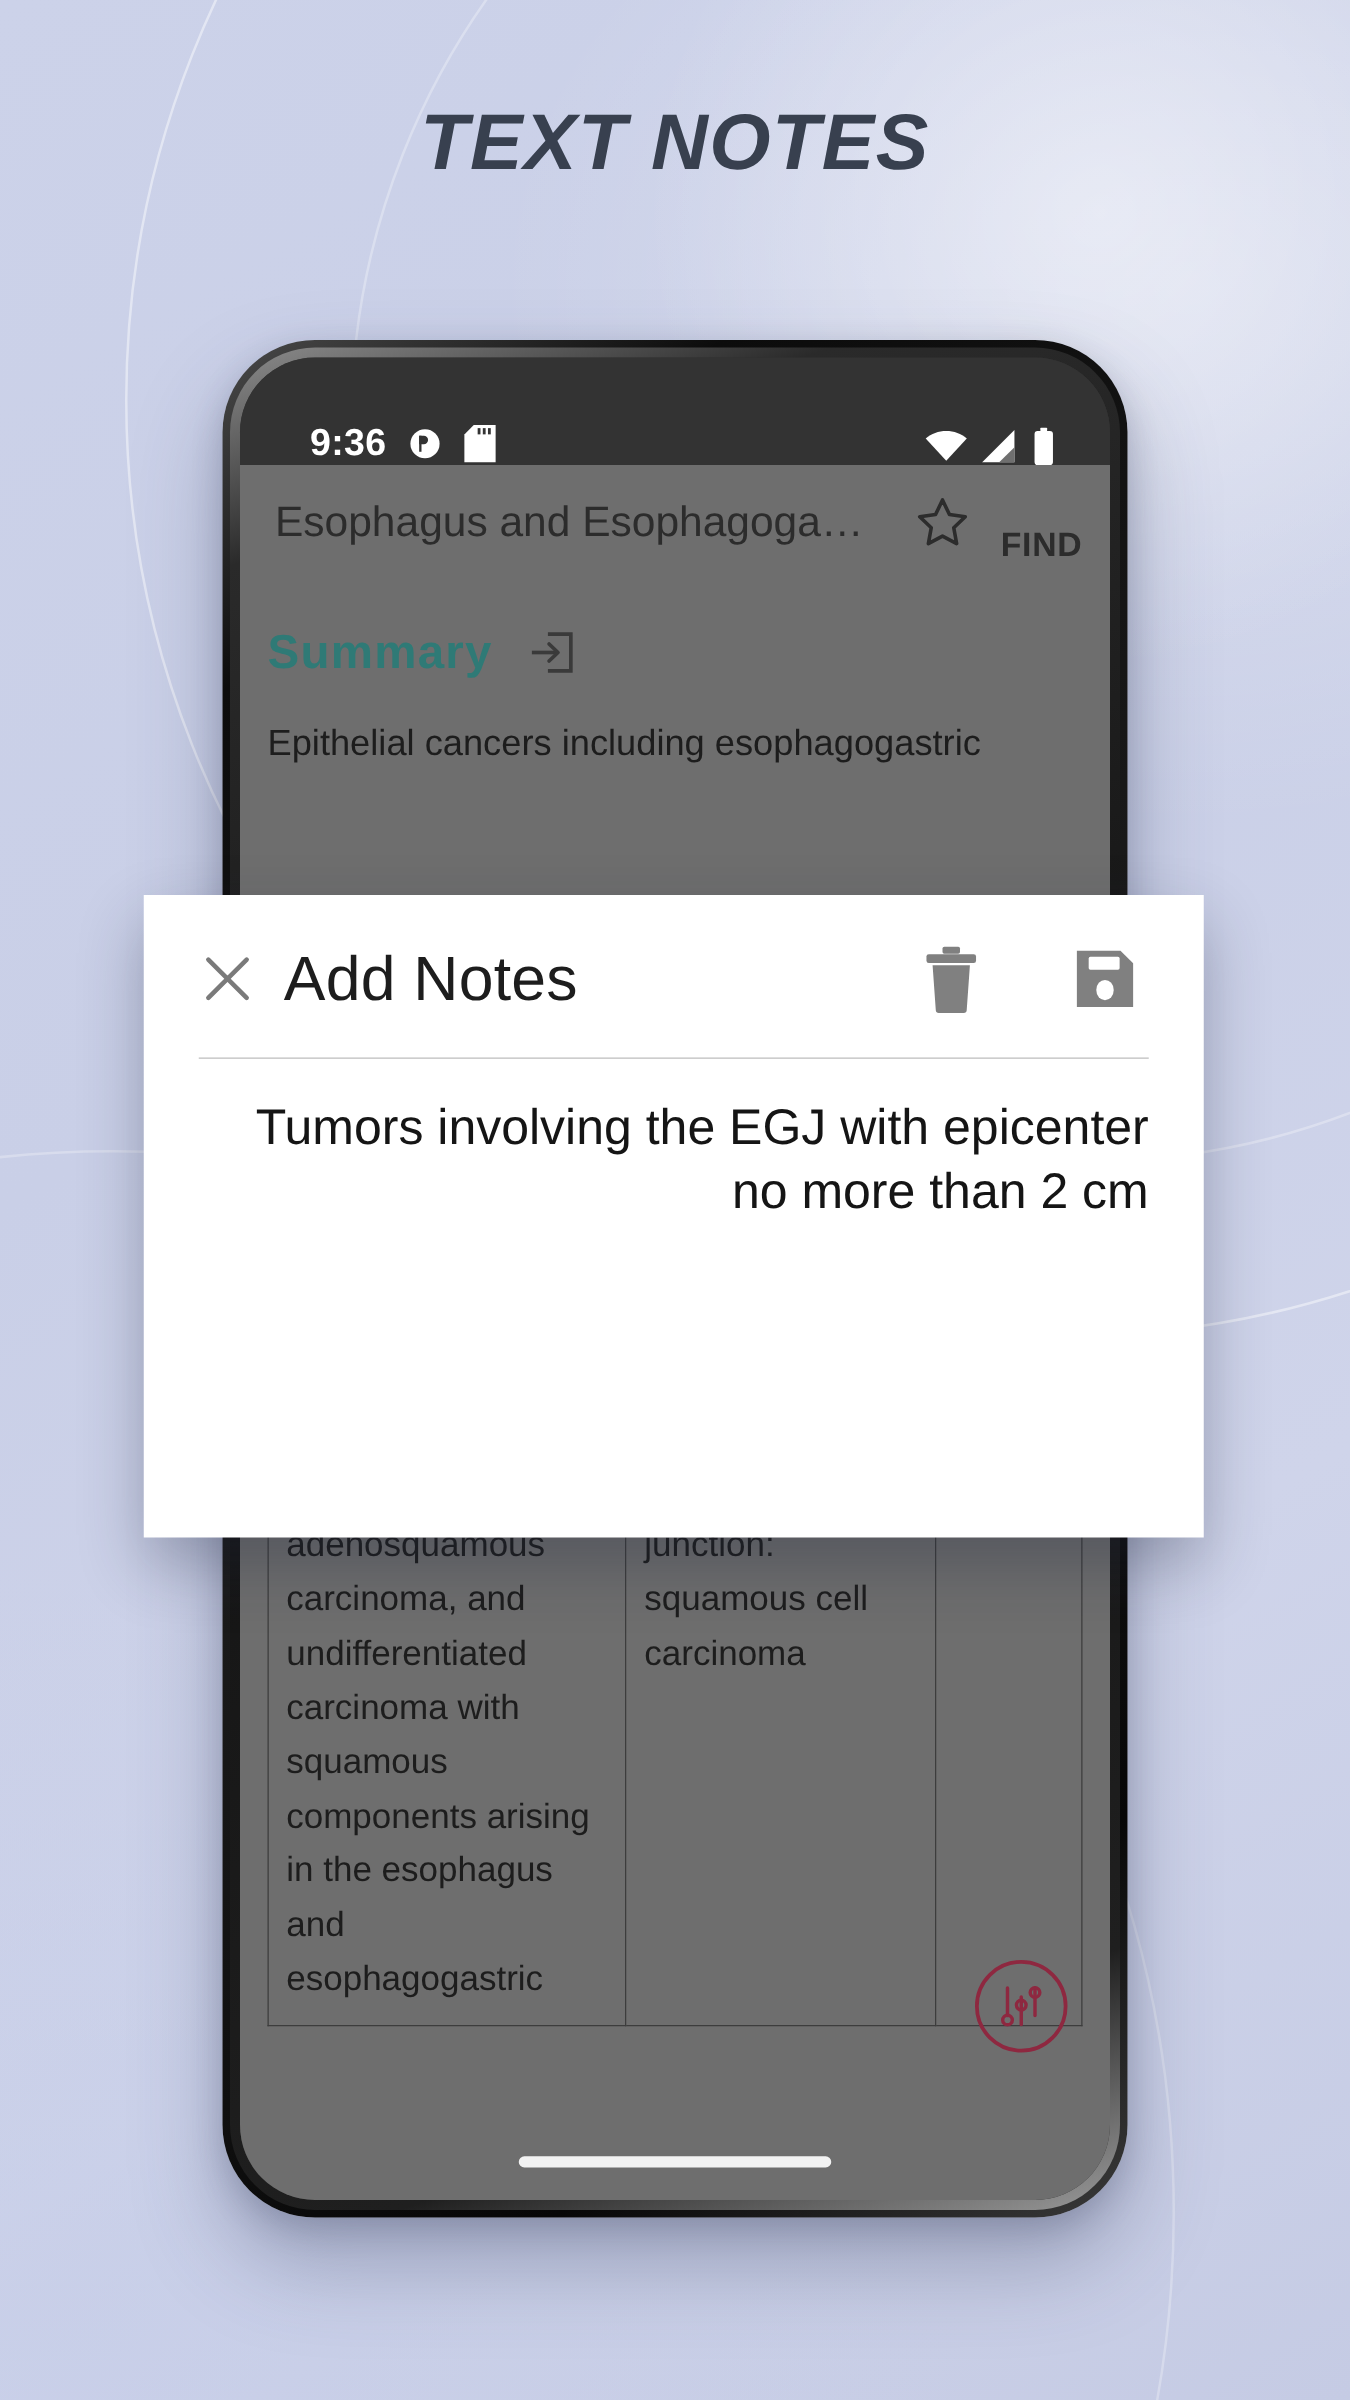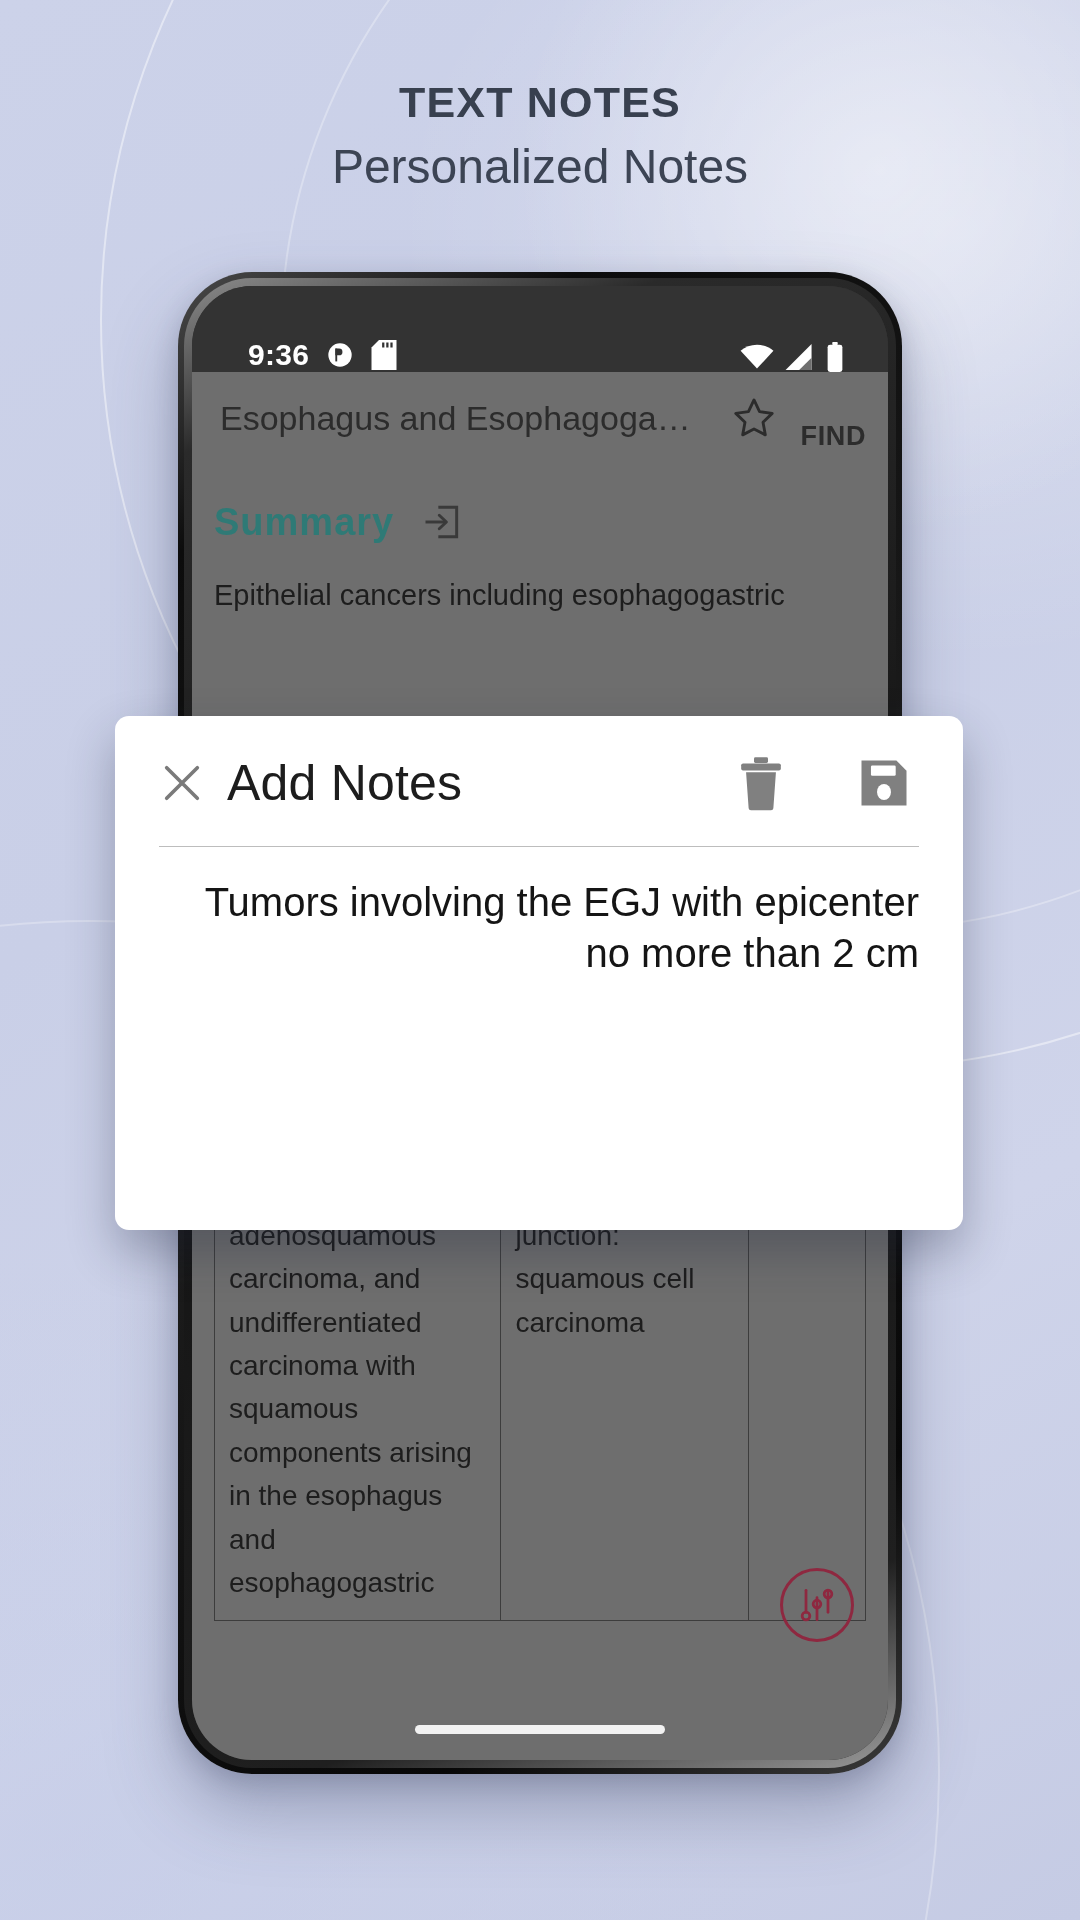--- a/index.html
+++ b/index.html
@@ -42,24 +42,25 @@
   }
 
   
   .headings {
     position: absolute;
     top: 78px; left: 0; right: 0;
     text-align: center;
     z-index: 5;
   }
   .title {
-    font-size: 43px;
+    font-size: 63px;
     font-weight: 700;
     letter-spacing: 1.2px;
     color: #38404f;
+    font-style: italic;
   }
   .subtitle {
     margin-top: 12px;
     font-size: 48px;
     font-weight: 400;
     color: #3c4454;
   }
 
   
   .phone {
@@ -209,21 +210,21 @@
   }
 
   
   .dialog {
     position: absolute;
     left: 115px;
     top: 716px;
     width: 848px;
     height: 514px;
     background: #ffffff;
-    border-radius: 14px;
+    border-radius: 0;
     box-shadow: 0 22px 48px rgba(30,36,60,0.30);
     z-index: 10;
     display: flex;
     flex-direction: column;
   }
   .dialog-header {
     display: flex;
     align-items: center;
     padding: 38px 44px 0 44px;
     gap: 22px;
@@ -261,21 +262,20 @@
 
 <div class="bg">
   <div class="bg-glow"></div>
   <div class="bg-arc a1"></div>
   <div class="bg-arc a2"></div>
   <div class="bg-arc a3"></div>
 </div>
 
 <div class="headings">
   <div class="title">TEXT NOTES</div>
-  <div class="subtitle">Personalized Notes</div>
 </div>
 
 <div class="phone">
  <div class="phone-inner-ring">
   <div class="screen">
 
     <div class="statusbar">
       <div class="sb-left">
         <span class="sb-time">9:36</span>
         <span>

